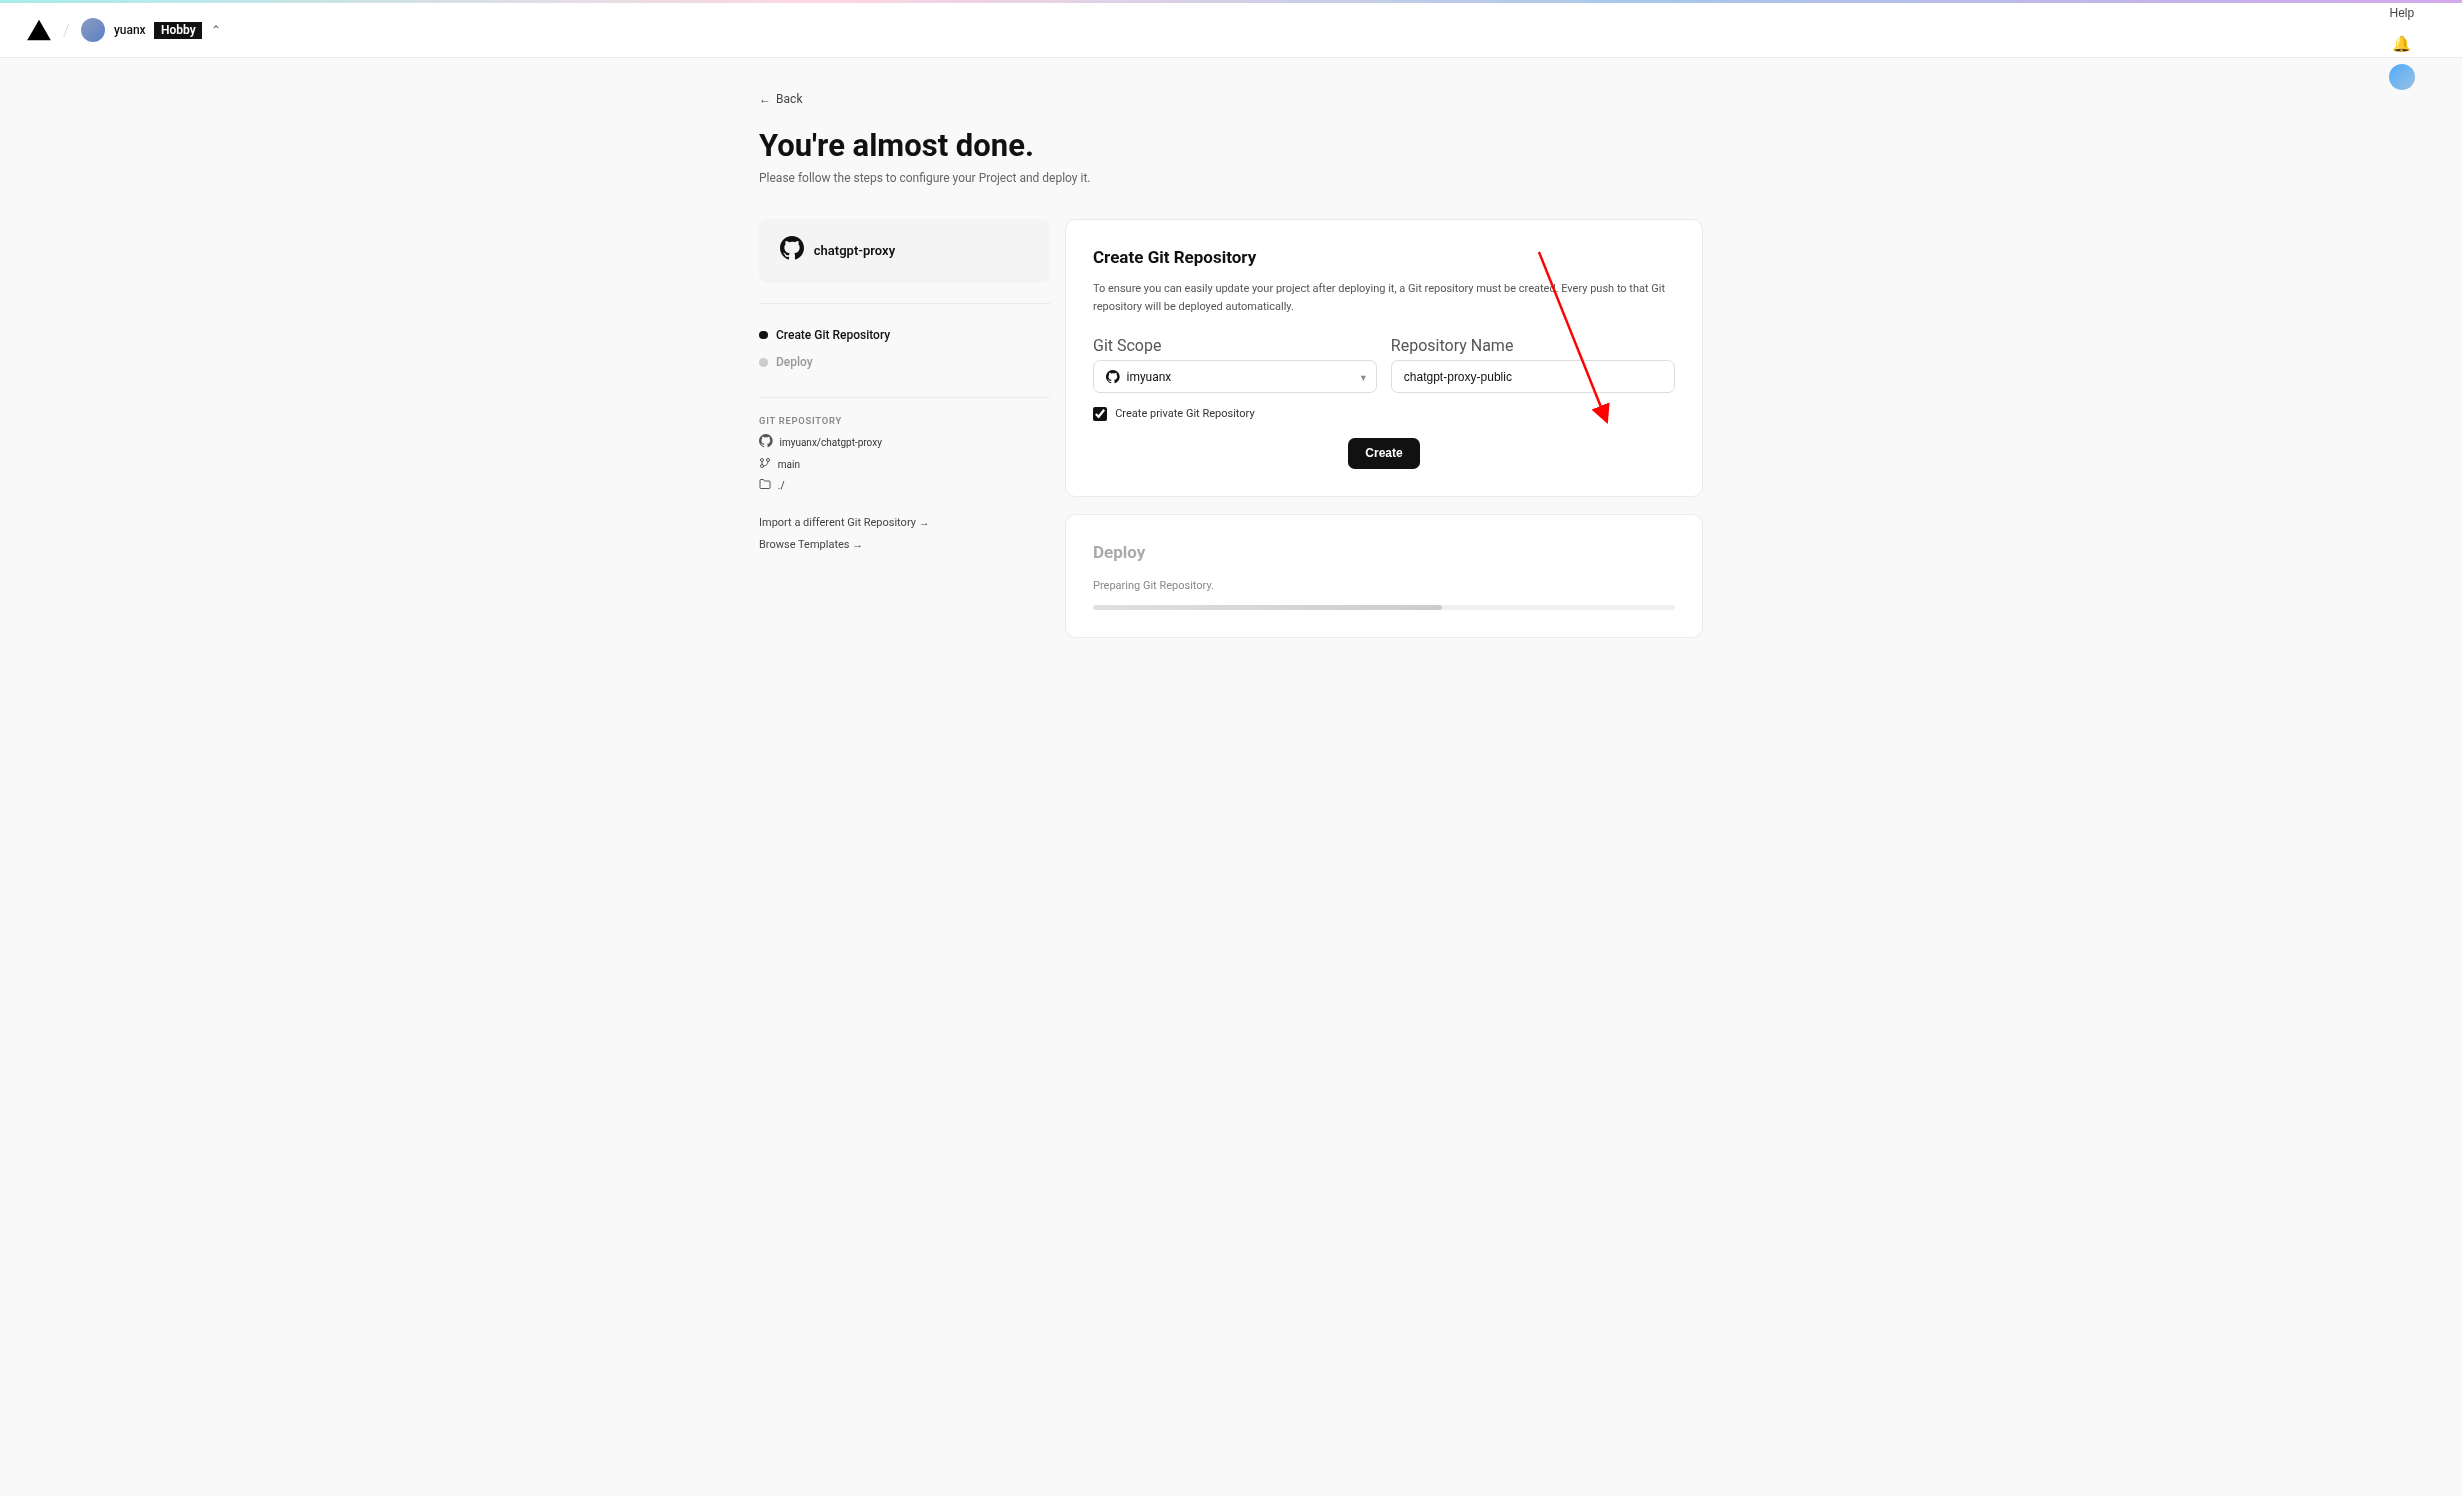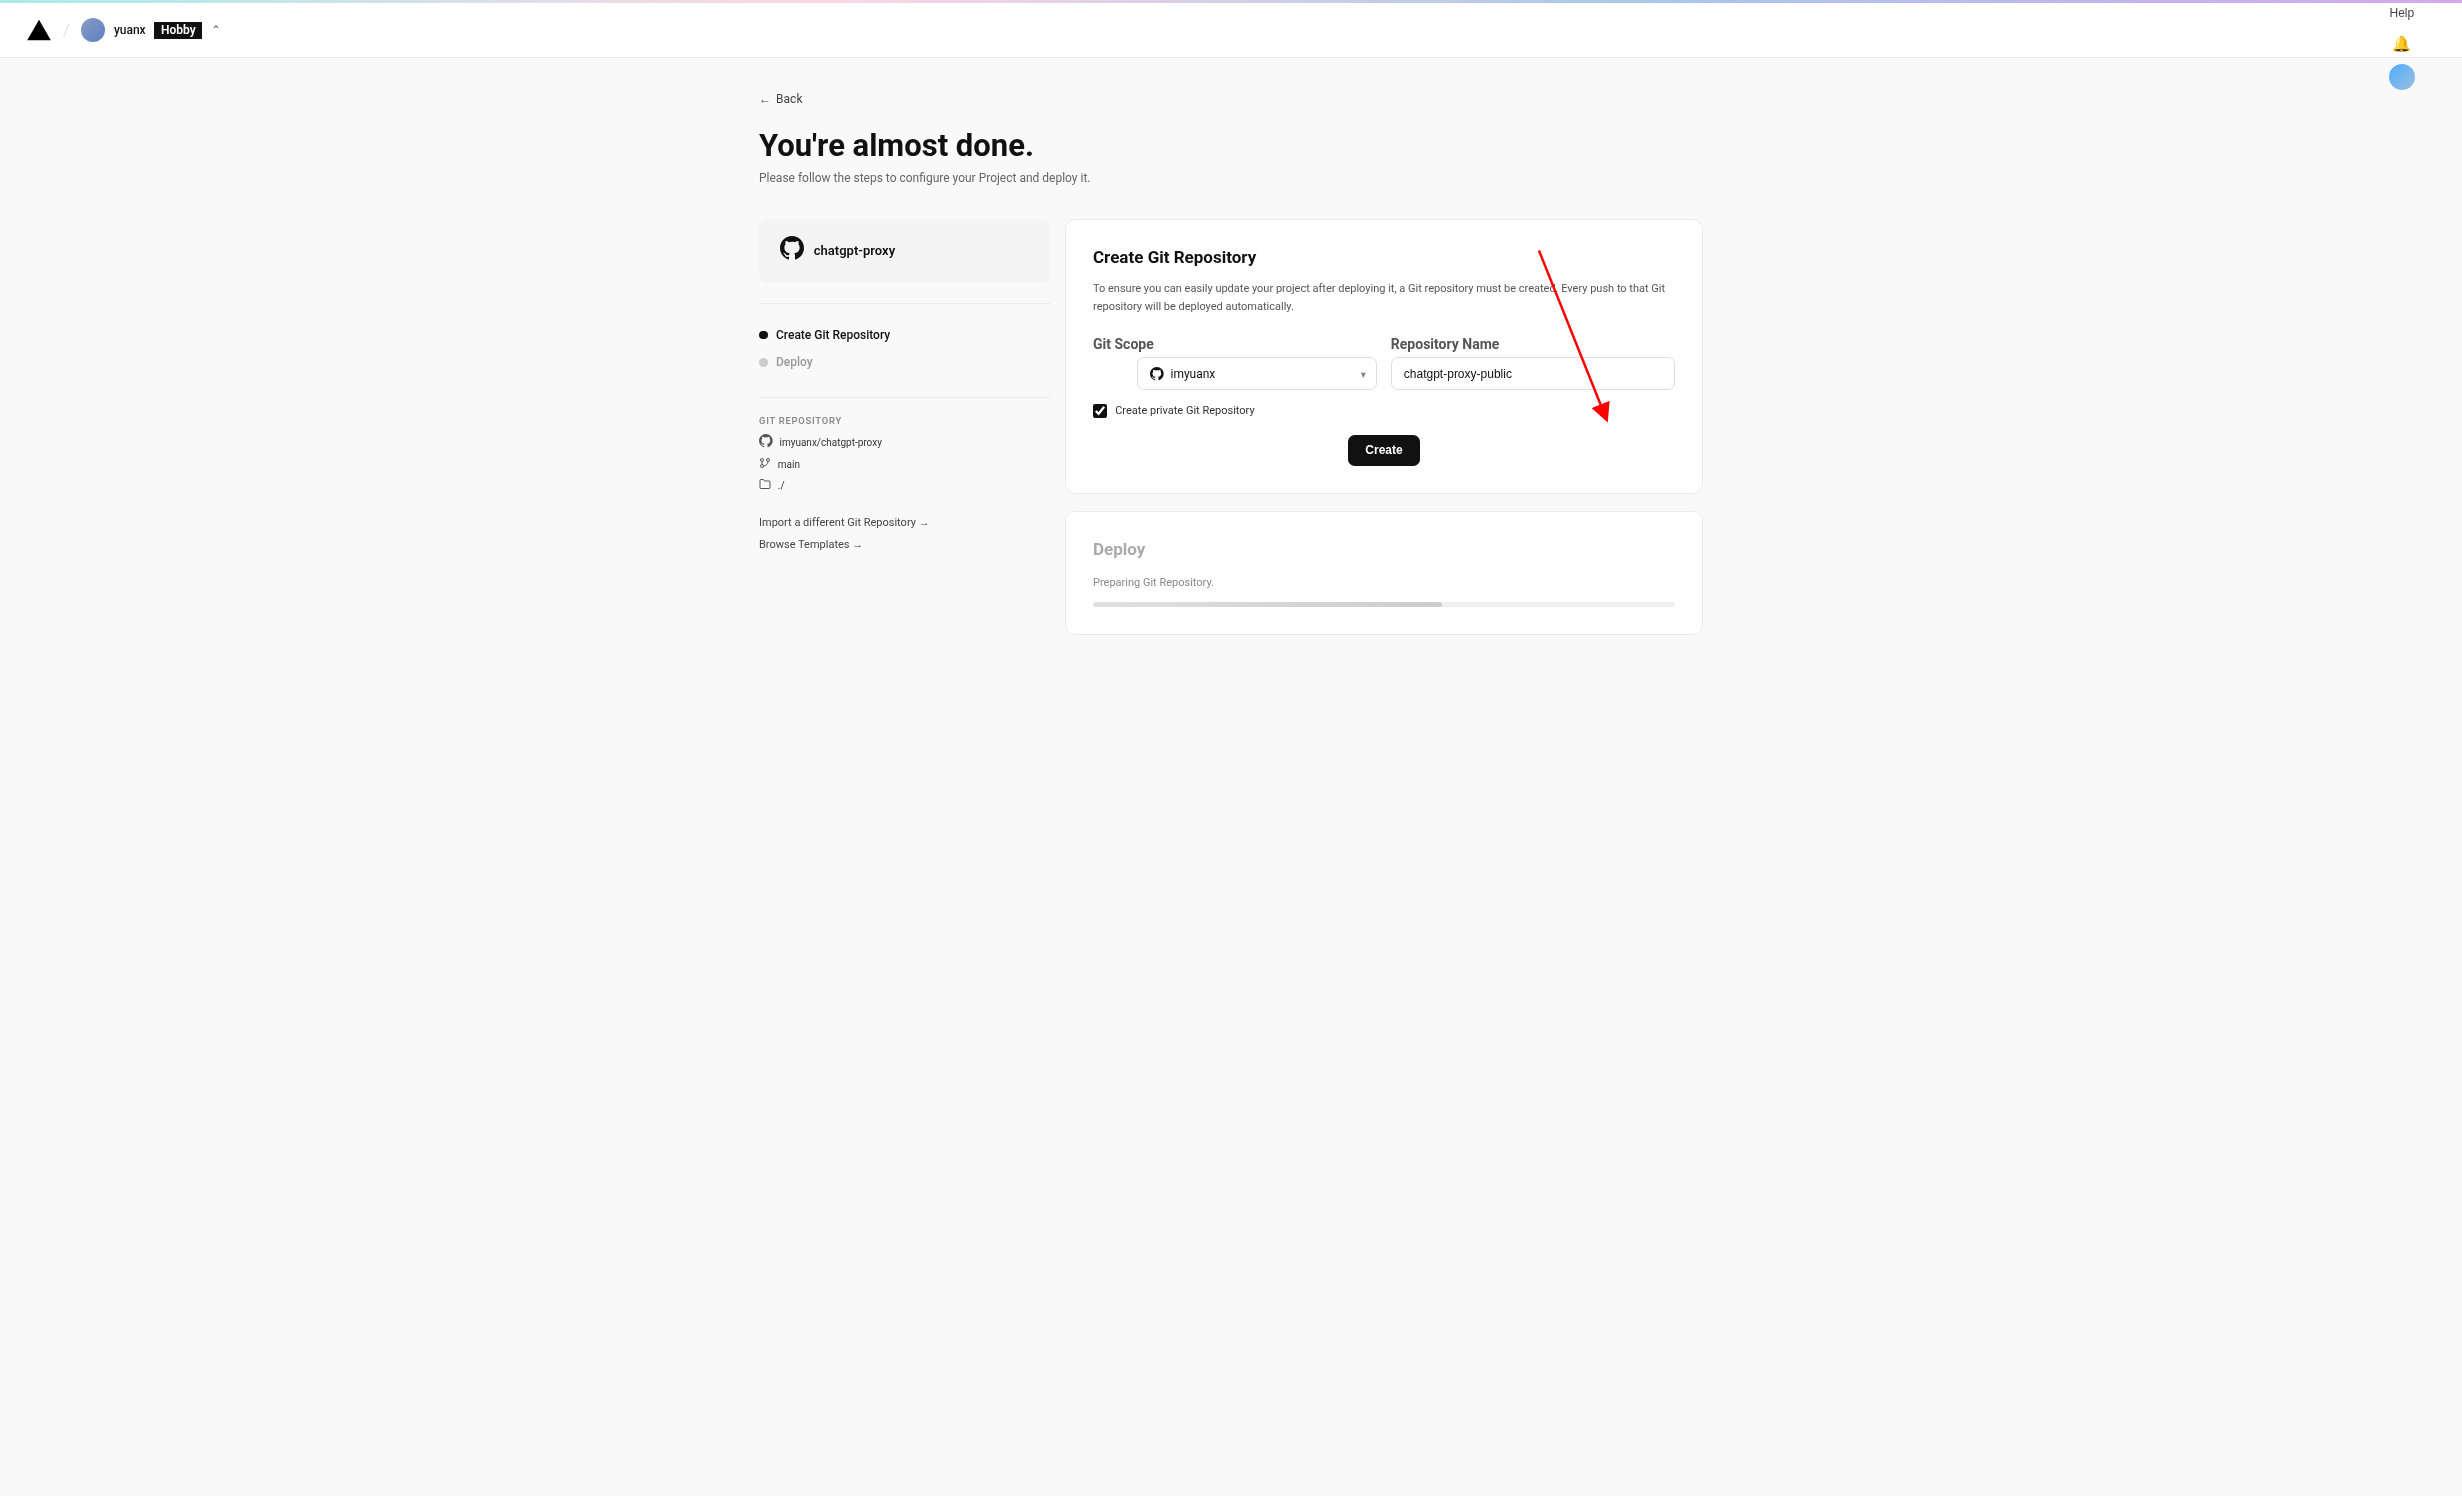--- a/index.html
+++ b/index.html
@@ -267,22 +267,22 @@
       align-items: end;
     }
 
     .form-group {
       display: flex;
       flex-direction: column;
       gap: 5.1px;
     }
 
     .form-label {
-      font-size: 14px;
-      font-weight: 700;
+      font-size: 16px;
+      font-weight: 400;
       color: #555;
     }
 
     .select-inner {
       display: flex;
       align-items: center;
       gap: 6.8px;
       padding: 8.5px 12px;
       border: 0.9px solid #ddd;
       border-radius: 6.8px;
@@ -499,21 +499,21 @@
     <div class="right-panel-relative">
 
       <div class="panel-card" style="position:relative;">
         <h2 class="panel-title">Create Git Repository</h2>
 
         <p class="panel-description">To ensure you can easily update your project after deploying it, a Git repository must be created. Every push to that Git repository will be deployed automatically.</p>
 
         <div class="form-row">
           <div class="form-group">
             <label class="form-label">Git Scope</label>
-            <div class="select-inner" style="position:relative; user-select:none;margin-left:44px;">
+            <div class="select-inner" style="position:relative; user-select:none;">
               <svg width="13.7" height="13.7" viewBox="0 0 24 24" fill="#111">
                 <path d="M12 0C5.37 0 0 5.37 0 12c0 5.3 3.438 9.8 8.205 11.387.6.113.82-.258.82-.577 0-.285-.01-1.04-.015-2.04-3.338.724-4.042-1.61-4.042-1.61-.546-1.387-1.333-1.756-1.333-1.756-1.089-.745.083-.729.083-.729 1.205.084 1.839 1.237 1.839 1.237 1.07 1.834 2.807 1.304 3.492.997.107-.775.418-1.305.762-1.604-2.665-.305-5.467-1.334-5.467-5.931 0-1.311.469-2.381 1.236-3.221-.124-.303-.535-1.524.117-3.176 0 0 1.008-.322 3.301 1.23A11.509 11.509 0 0 1 12 5.803c1.02.005 2.047.138 3.006.404 2.291-1.552 3.297-1.23 3.297-1.23.653 1.653.242 2.874.118 3.176.77.84 1.235 1.911 1.235 3.221 0 4.609-2.807 5.624-5.479 5.921.43.372.823 1.102.823 2.222 0 1.606-.015 2.896-.015 3.286 0 .315.216.694.825.576C20.565 21.795 24 17.298 24 12c0-6.63-5.37-12-12-12z"></path>
               </svg>
               <span>imyuanx</span>
               <span class="select-chevron">▾</span>
             </div>
           </div>
 
           <div class="form-group">
             <label class="form-label">Repository Name</label>

